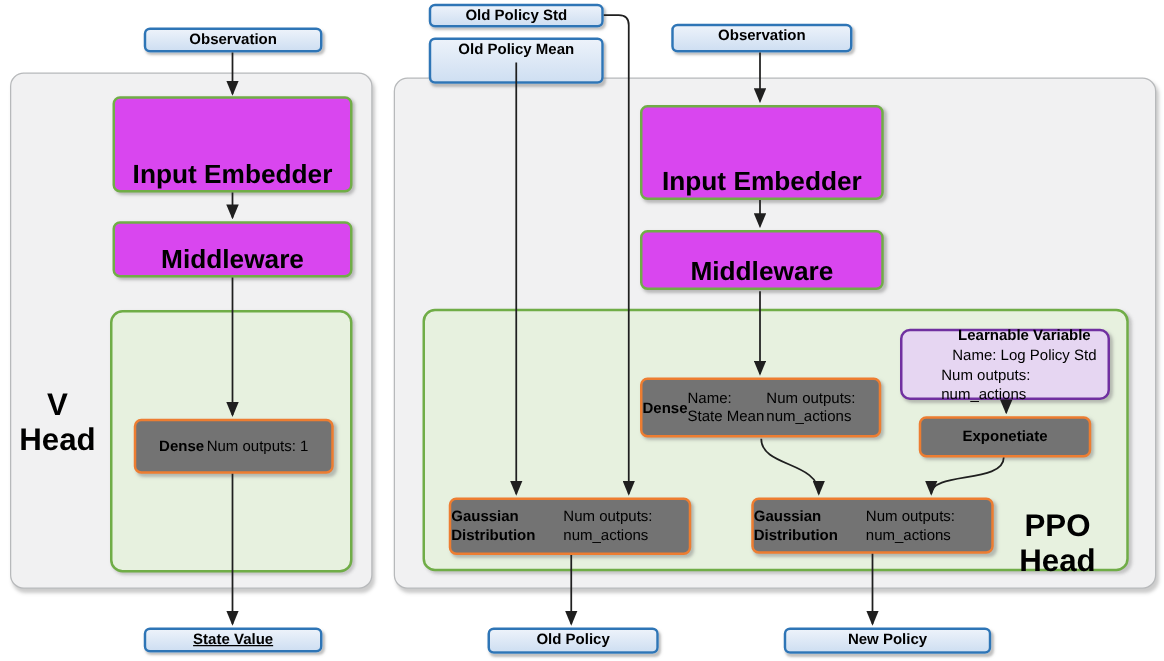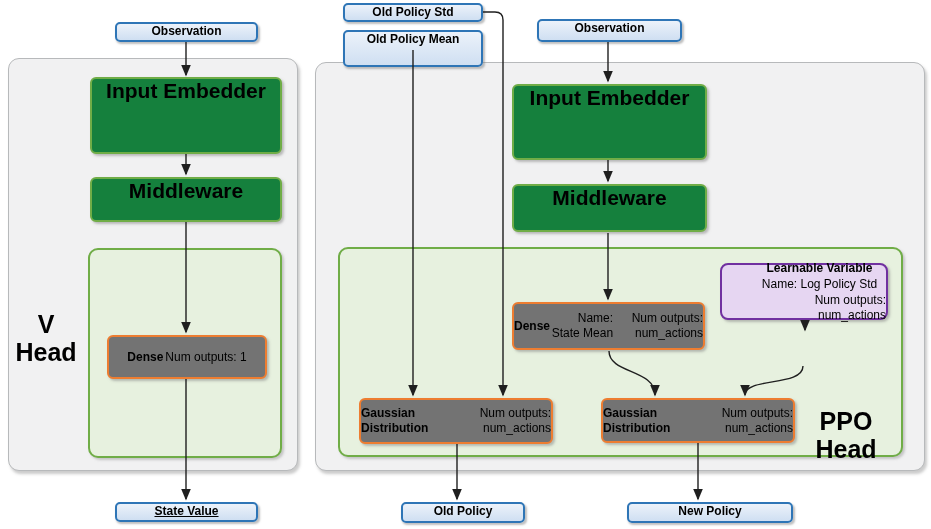--- a/index.html
+++ b/index.html
@@ -8,22 +8,22 @@
     font-family:"Liberation Sans",sans-serif;color:#000;
   }
   .abs{position:absolute;box-sizing:border-box;}
   
   .panel{
     background:#f1f1f2;border:1.6px solid #b7b9bb;border-radius:11px;
     box-shadow:2px 3px 3px rgba(140,140,140,0.45);
   }
   
   .block-green{
-    background:#15803d;border:2.4px solid #70ad47;border-radius:6px;
-    display:flex;align-items:flex-start;justify-content:center;
+    background:#d946ef;border:2.4px solid #70ad47;border-radius:6px;
+    display:flex;align-items:flex-end;justify-content:center;
     font-weight:bold;font-size:21px;letter-spacing:0px;
     box-shadow:2px 2px 2.5px rgba(130,130,130,0.5);
   }
   
   .container-green{
     background:#e7f1df;border:2.4px solid #70ad47;border-radius:10px;
     box-shadow:2px 2px 2.5px rgba(130,130,130,0.4);
   }
   
   .block-orange{
@@ -31,21 +31,21 @@
     display:flex;flex-direction:row;align-items:center;justify-content:center;
     box-shadow:2px 2px 2.5px rgba(130,130,130,0.5);gap:2px;
   }
   
   .block-purple{
     background:#e6d6f2;border:2.6px solid #7030a0;border-radius:8px;
     display:flex;flex-direction:column;align-items:center;justify-content:center;
     box-shadow:2px 2px 2.5px rgba(130,130,130,0.5);gap:1px;padding-left:31px;
   }
   .t-title{font-weight:bold;font-size:12px;line-height:15px;}
-  .t-sub{font-weight:normal;font-size:12px;line-height:15px;text-align:right;}
+  .t-sub{font-weight:normal;font-size:12px;line-height:15px;}
   
   .node-blue{
     background:linear-gradient(#ecf2fa,#cfdff2);
     border:2.4px solid #2e75b6;border-radius:5px;
     display:flex;align-items:flex-start;justify-content:center;
     font-weight:bold;font-size:12px;
     box-shadow:1.5px 2px 2px rgba(130,130,130,0.5);
   }
   .section-label{
     font-weight:bold;text-align:center;line-height:28px;font-size:25px;
@@ -88,20 +88,23 @@
     <div class="t-sub">Name: State Mean</div>
     <div class="t-sub">Num outputs: num_actions</div>
   </div>
 
   <div class="abs block-purple" style="left:720px;top:263px;width:168px;height:57px;">
     <div class="t-title">Learnable Variable</div>
     <div class="t-sub">Name: Log Policy Std</div>
     <div class="t-sub">Num outputs: num_actions</div>
   </div>
 
+  <div class="abs block-orange" style="left:735px;top:333px;width:138px;height:33px;">
+    <div class="t-title">Exponetiate</div>
+  </div>
 
   <div class="abs block-orange" style="left:359px;top:398px;width:194px;height:46px;">
     <div class="t-title">Gaussian Distribution</div>
     <div class="t-sub">Num outputs: num_actions</div>
   </div>
 
   <div class="abs block-orange" style="left:601px;top:398px;width:194px;height:45px;">
     <div class="t-title">Gaussian Distribution</div>
     <div class="t-sub">Num outputs: num_actions</div>
   </div>
@@ -123,21 +126,21 @@
   </div>
   <div class="abs node-blue" style="left:343px;top:30px;width:140px;height:37px;">
     <span>Old Policy Mean</span>
   </div>
   <div class="abs node-blue" style="left:537px;top:19px;width:145px;height:23px;">
     <span>Observation</span>
   </div>
   <div class="abs node-blue" style="left:115px;top:502px;width:143px;height:20px;text-decoration:underline;">
     <span>State Value</span>
   </div>
-  <div class="abs node-blue" style="left:390px;top:502px;width:124px;height:21px;margin-left:11px;">
+  <div class="abs node-blue" style="left:390px;top:502px;width:137px;height:21px;">
     <span>Old Policy</span>
   </div>
   <div class="abs node-blue" style="left:627px;top:502px;width:166px;height:21px;">
     <span>New Policy</span>
   </div>
 
   <svg id="arrows" viewBox="0 0 931 529" xmlns="http://www.w3.org/2000/svg">
     <defs>
       <marker id="ah" viewBox="0 0 12 10" refX="10.5" refY="5" markerWidth="12" markerHeight="10" orient="auto" markerUnits="userSpaceOnUse">
         <path d="M0,0 L12,5 L0,10 z" style="fill:#1f1f1f;stroke:none;"></path>

